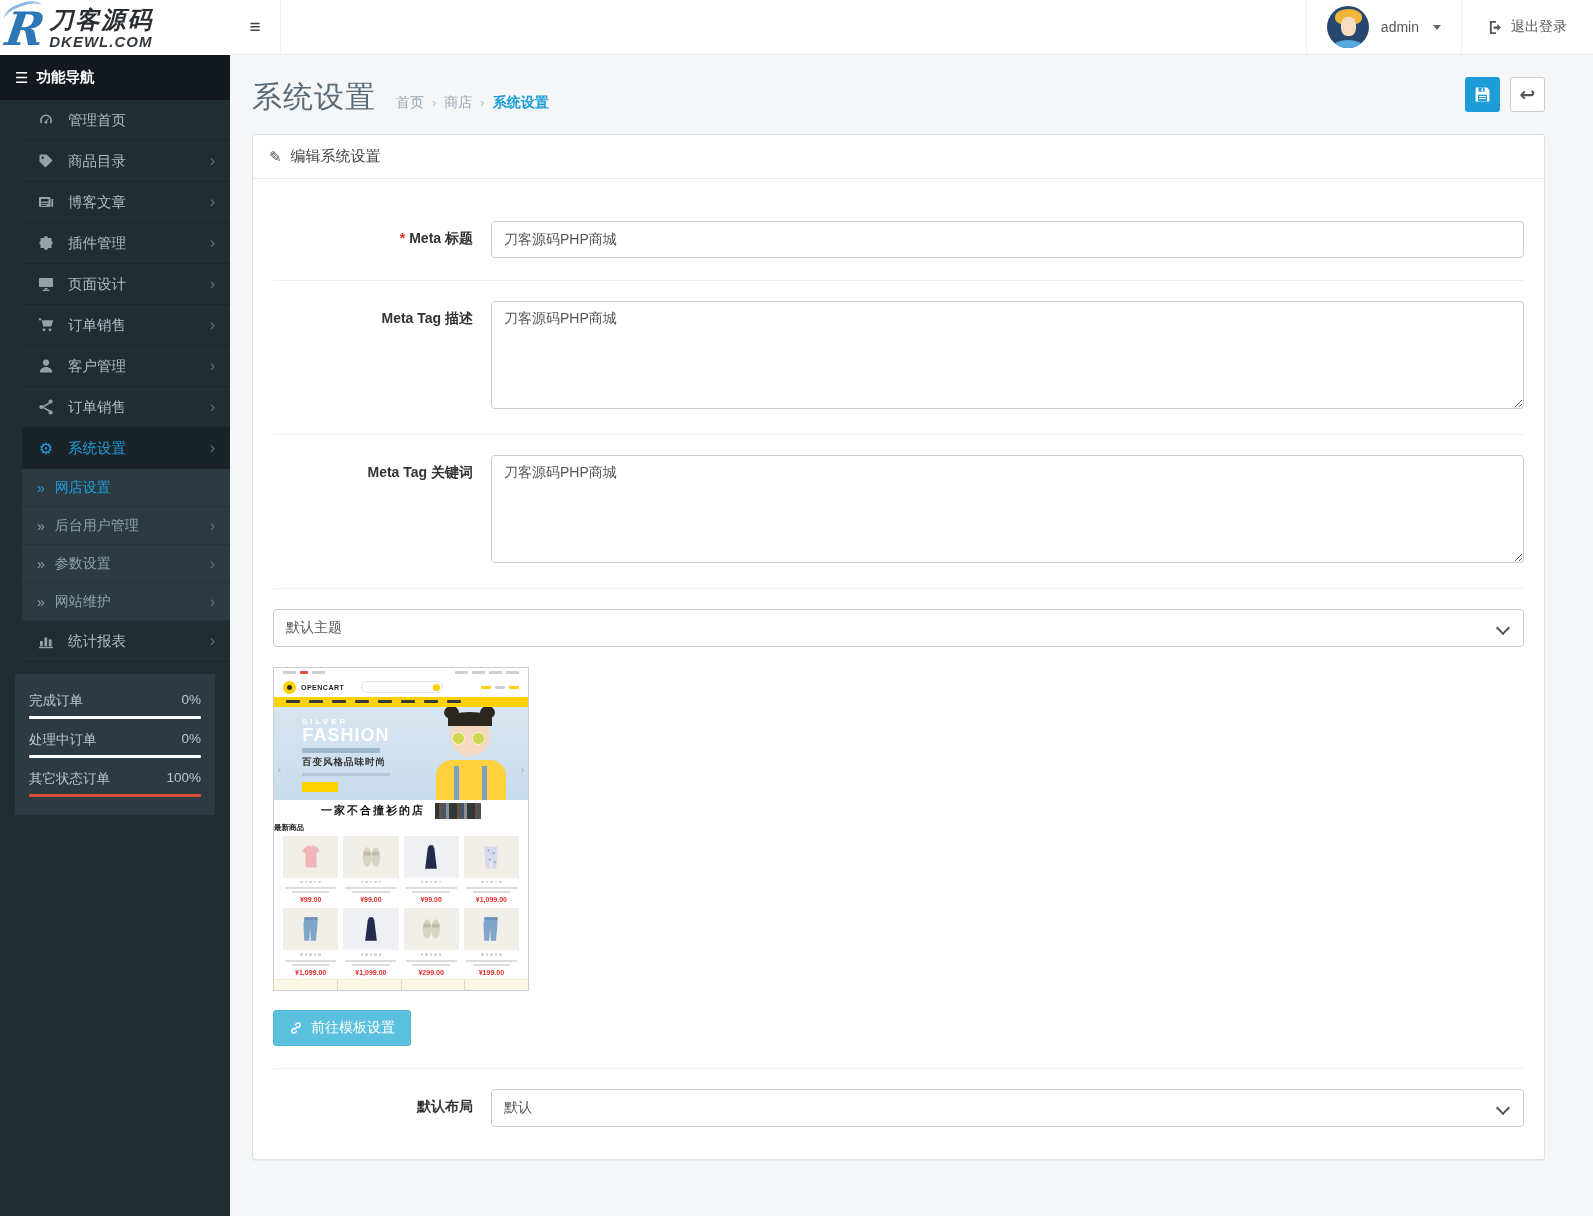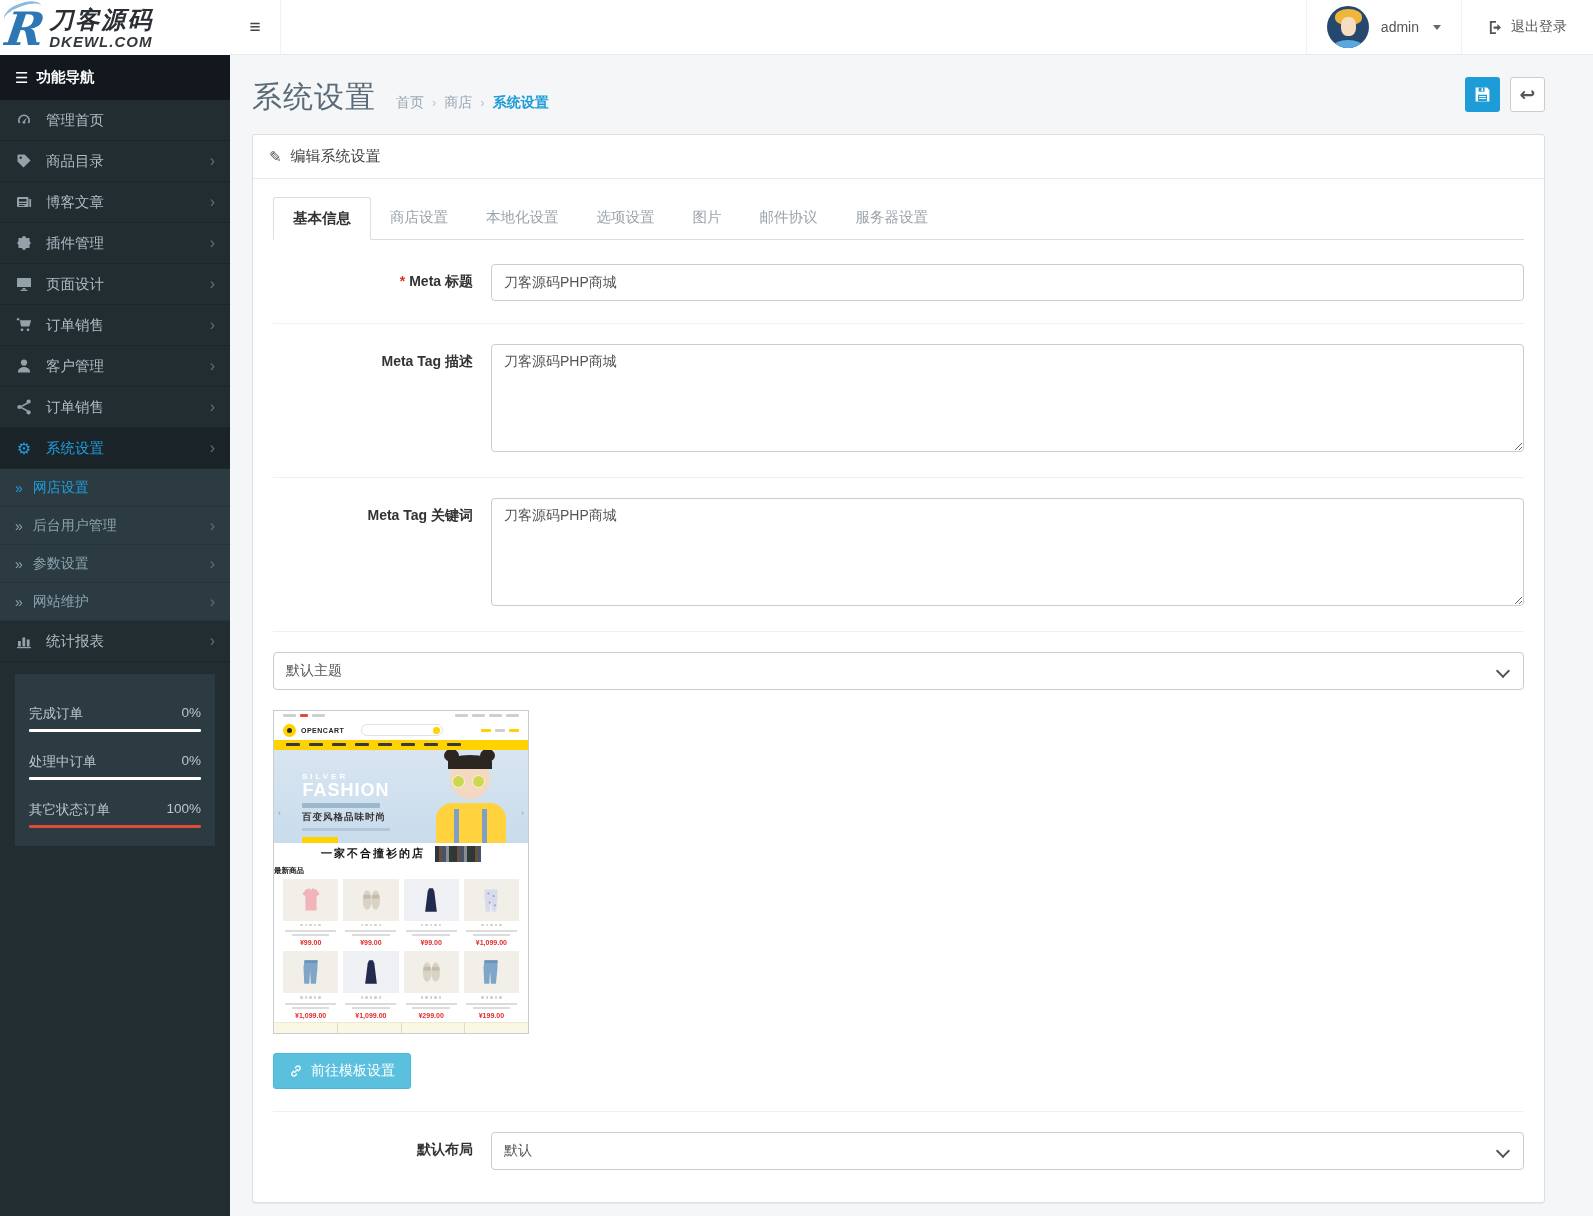--- a/index.html
+++ b/index.html
@@ -15,34 +15,34 @@
   .logo { height:55px; background:#fff; display:flex; align-items:center; padding:2px 6px 0 6px; overflow:hidden; position:relative; }
   .logo-mark { font-family:"DejaVu Serif",serif; font-style:italic; font-weight:900; font-size:46px; line-height:1; color:#2e77b5; transform:skewX(-8deg); position:relative; }
   .logo-swoosh { position:absolute; width:40px; height:20px; border-top:3px solid #8db9de; border-radius:50%; transform:rotate(-20deg); top:3px; left:3px; }
   .logo-text { margin-left:5px; display:flex; flex-direction:column; justify-content:center; }
   .logo-cn { font-size:24px; font-weight:900; font-style:italic; color:#2b2f33; letter-spacing:2px; line-height:1; white-space:nowrap; }
   .logo-en { font-size:15px; font-weight:800; font-style:italic; color:#34393d; letter-spacing:1px; margin-top:1px; }
 
   .nav-header { background:#12181d; color:#fff; font-weight:bold; font-size:14.5px; padding:13px 15px; display:flex; align-items:center; gap:8px; }
   .nav-header .bars { font-size:15px; }
 
-  .menu { list-style:none; }
+  .menu { list-style:none;margin-left:22px; }
   .menu-item { height:41px; display:flex; align-items:center; padding:0 15px; color:#aebcc4; font-size:14.5px; border-bottom:1px solid #1b252a; cursor:pointer; }
   .mi-icon { width:18px; height:16px; margin-right:13px; color:#93a1a8; display:inline-flex; align-items:center; justify-content:center; flex-shrink:0; }
   .mi-icon svg { width:16px; height:16px; fill:currentColor; }
   .mi-chev { margin-left:auto; color:#5f7077; font-size:16px; line-height:1; }
   .menu-item.active { background:#1a2327; color:#209ddb; }
   .menu-item.active .mi-icon { color:#209ddb; font-size:16px; }
   .submenu { background:#2c3b41; }
   .submenu .menu-item { height:38px; border-bottom:1px solid #26333a; color:#8aa4af; font-size:14px; }
   .submenu .menu-item.current { color:#209ddb; }
   .sub-arrow { margin-right:10px; font-size:14px; }
 
   .stats-panel { margin:12px 15px; background:#2c3b41; padding:10px 14px 6px; }
-  .stat-row { display:flex; justify-content:space-between; color:#b8c7ce; font-size:13.5px; margin-top:21px; margin-bottom:6px; }
+  .stat-row { display:flex; justify-content:space-between; color:#b8c7ce; font-size:13.5px; margin-top:8px; margin-bottom:6px; }
   .stat-bar { height:3px; background:#ffffff; margin-bottom:12px; border-radius:1px; }
   .stat-bar.red { background:#dd4b39; }
 
   
   .right-col { flex:1; display:flex; flex-direction:column; min-width:0; }
   .topbar { height:55px; background:#fff; display:flex; align-items:stretch; border-bottom:1px solid #e8eaec; flex-shrink:0; }
   .hamburger-cell { width:51px; display:flex; align-items:center; justify-content:center; font-size:19px; color:#444; border-right:1px solid #f1f1f1; cursor:pointer; }
   .topbar-spacer { flex:1; }
   .user-cell { display:flex; align-items:center; gap:12px; padding:0 20px; border-left:1px solid #f1f1f1; border-right:1px solid #f1f1f1; cursor:pointer; }
   .avatar { width:42px; height:42px; border-radius:50%; background:#27486e; position:relative; overflow:hidden; flex-shrink:0; }
@@ -97,21 +97,21 @@
   .pv-logo-dot::after { content:""; position:absolute; inset:4px; border-radius:50%; background:#2b2b2b; }
   .pv-store-name { font-size:7px; font-weight:bold; color:#222; letter-spacing:.5px; }
   .pv-search { width:82px; height:12px; border:1px solid #e2e2e2; border-radius:7px; margin-left:12px; position:relative; }
   .pv-search::after { content:""; position:absolute; right:2px; top:2px; width:7px; height:7px; border-radius:50%; background:#ffd200; }
   .pv-hright { margin-left:auto; display:flex; gap:4px; align-items:center; }
   .pv-hright .pv-dash { width:10px; }
   .pv-hright .yellow { background:#ffd200; }
   .pv-nav { height:13px; background:#ffd200; display:flex; align-items:center; gap:9px; padding:0 12px; }
   .pv-nav i { width:14px; height:3px; background:#3a3a3a; border-radius:1px; }
   .pv-hero { height:128px; background:linear-gradient(180deg,#d8e5f1,#c8dcec); position:relative; overflow:hidden; }
-  .pv-hero-text { position:absolute; left:28px; top:22px; }
+  .pv-hero-text { position:absolute; left:28px; top:10px; }
   .pv-hero-l1 { font-size:8px; font-weight:bold; color:#fff; letter-spacing:3px; }
   .pv-hero-l2 { font-size:18px; font-weight:900; color:#fff; letter-spacing:1px; line-height:1.05;text-align:center; }
   .pv-hero-bar { width:78px; height:5px; background:#9db7cd; margin:3px 0; border-radius:1px; }
   .pv-hero-sub { font-size:9.5px; font-weight:bold; color:#333; letter-spacing:1px; margin-top:2px; }
   .pv-hero-tags { width:88px; height:3px; background:#b4c7d8; margin:4px 0 6px; }
   .pv-hero-btn { width:36px; height:10px; background:#ffd200; border-radius:1px; }
   .pv-girl { position:absolute; right:14px; bottom:-2px; width:86px; height:96px; }
   .pv-bun { position:absolute; top:0; width:15px; height:13px; background:#2c2620; border-radius:50%; }
   .pv-bun.l { left:16px; } .pv-bun.r { left:52px; }
   .pv-face { position:absolute; top:8px; left:22px; width:40px; height:42px; background:#f4d8c2; border-radius:48%; }
@@ -365,29 +365,20 @@
         </div>
       </div>
 
       <div class="panel">
         <div class="panel-heading">
           <span class="pencil">✎</span>
           <span>编辑系统设置</span>
         </div>
         <div class="panel-body">
 
-          <div class="tabs">
-            <div class="tab active">基本信息</div>
-            <div class="tab">商店设置</div>
-            <div class="tab">本地化设置</div>
-            <div class="tab">选项设置</div>
-            <div class="tab">图片</div>
-            <div class="tab">邮件协议</div>
-            <div class="tab">服务器设置</div>
-          </div>
 
           <div class="form">
 
             <div class="form-group">
               <div class="fg-label">
                 <span class="req">*</span><span>Meta 标题</span>
               </div>
               <div class="fg-field">
                 <input class="text-input" type="text" value="刀客源码PHP商城" style="">
               </div>

